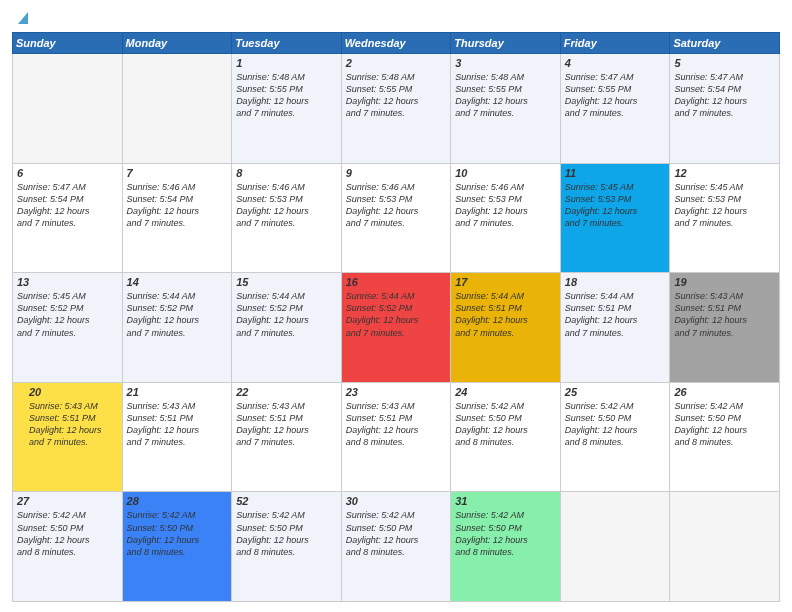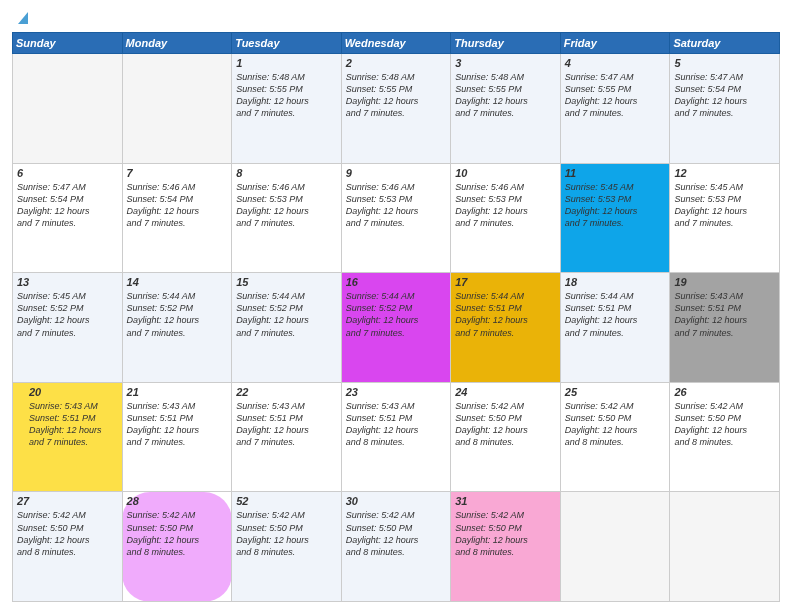--- a/index.html
+++ b/index.html
@@ -234,21 +234,21 @@
 Daylight: 12 hours
 and 7 minutes.</div>
           </td>
           <td style="background: rgb(240, 244, 250);">
             <span class="day-number">15</span>
             <div class="day-info" style="white-space: pre-line;">Sunrise: 5:44 AM
 Sunset: 5:52 PM
 Daylight: 12 hours
 and 7 minutes.</div>
           </td>
-          <td style="background: #d946ef;">
+          <td style="background: #ef4444;">
             <span class="day-number">16</span>
             <div class="day-info" style="white-space: pre-line;">Sunrise: 5:44 AM
 Sunset: 5:52 PM
 Daylight: 12 hours
 and 7 minutes.</div>
           </td>
           <td style="background: #eab308;">
             <span class="day-number">17</span>
             <div class="day-info" style="white-space: pre-line;">Sunrise: 5:44 AM
 Sunset: 5:51 PM
@@ -322,42 +322,42 @@
           </td>
         </tr>
         <tr>
           <td style="background: rgb(240, 244, 250);">
             <span class="day-number">27</span>
             <div class="day-info" style="white-space: pre-line;">Sunrise: 5:42 AM
 Sunset: 5:50 PM
 Daylight: 12 hours
 and 8 minutes.</div>
           </td>
-          <td style="background: #f0abfc; border-radius: 28px;">
+          <td style="background: #3b82f6;">
             <span class="day-number">28</span>
             <div class="day-info" style="white-space: pre-line;">Sunrise: 5:42 AM
 Sunset: 5:50 PM
 Daylight: 12 hours
 and 8 minutes.</div>
           </td>
           <td style="background: rgb(240, 244, 250);">
             <span class="day-number">52</span>
             <div class="day-info" style="white-space: pre-line;">Sunrise: 5:42 AM
 Sunset: 5:50 PM
 Daylight: 12 hours
 and 8 minutes.</div>
           </td>
           <td style="background: rgb(240, 244, 250);">
             <span class="day-number">30</span>
             <div class="day-info" style="white-space: pre-line;">Sunrise: 5:42 AM
 Sunset: 5:50 PM
 Daylight: 12 hours
 and 8 minutes.</div>
           </td>
-          <td style="background: #f9a8d4;">
+          <td style="background: #86efac;">
             <span class="day-number">31</span>
             <div class="day-info" style="white-space: pre-line;">Sunrise: 5:42 AM
 Sunset: 5:50 PM
 Daylight: 12 hours
 and 8 minutes.</div>
           </td>
           <td class="empty-cell"></td>
           <td class="empty-cell"></td>
         </tr>
       </tbody>

